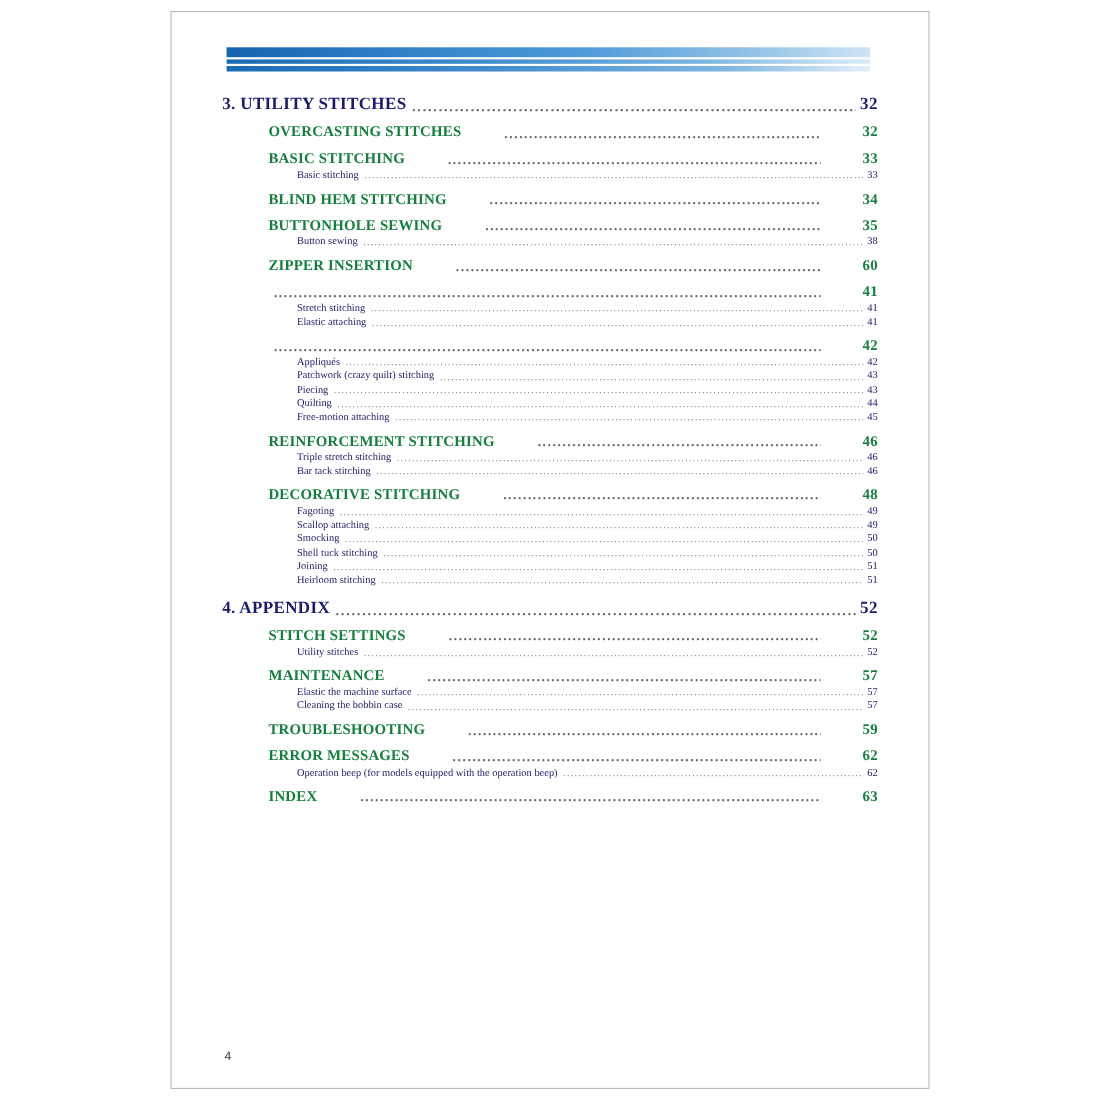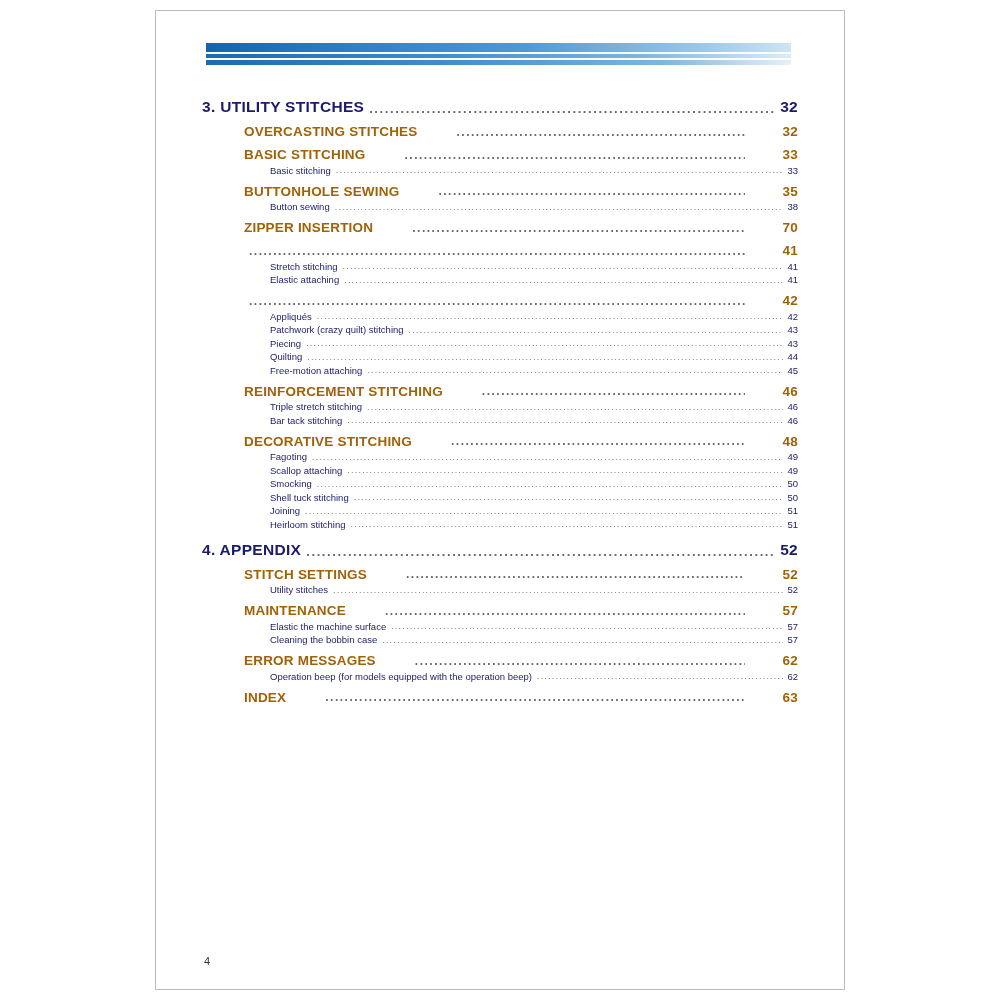--- a/index.html
+++ b/index.html
@@ -51,22 +51,23 @@
   .banner .b3 {
     position: absolute;
     left: 0; top: 17px;
     width: 100%;
     height: 5px;
     background: linear-gradient(to right, #1a6bb4 0%, #3f8ccd 40%, #7fb6e0 78%, #e6f1fa 100%);
   }
   .toc {
     position: absolute;
     left: 46px;
-    top: 76px;
+    top: 64px;
     width: 596px;
+    font-family: Liberation Serif, serif;
   }
   .row {
     display: flex;
     align-items: flex-end;
     white-space: nowrap;
   }
   .row .lbl { flex: 0 0 auto; }
   .row .dots {
     flex: 1 1 auto;
     overflow: hidden;
@@ -92,21 +93,21 @@
     letter-spacing: 0.3px;
     margin-top: 11px;
     padding-left: 0px;
   }
   .lvl1 .dots { height: 0.9em; }
   .lvl1 .dots::after { font-size: 13px; letter-spacing: 1.6px; color: #666; }
   .lvl1 .pg { font-size: 15.5px; }
 
   
   .lvl2 {
-    color: #a16207;
+    color: #15803d;
     font-size: 13.5px;
     font-weight: bold;
     letter-spacing: 0.2px;
     margin-top: 8px;
     padding-left: 42px;
     gap: 34px;
   }
   .lvl2 .dots::after { font-size: 12px; letter-spacing: 1.5px; color: #666; }
   .lvl2 .pg { font-size: 13.5px; }
 
@@ -156,33 +157,38 @@
           <span class="lbl">BASIC STITCHING</span>
           <span class="dots"></span>
           <span class="pg">33</span>
         </div>
         <div class="row lvl3">
           <span class="lbl">Basic stitching</span>
           <span class="dots"></span>
           <span class="pg">33</span>
         </div>
         <div class="row lvl2">
+          <span class="lbl">BLIND HEM STITCHING</span>
+          <span class="dots"></span>
+          <span class="pg">34</span>
+        </div>
+        <div class="row lvl2">
           <span class="lbl">BUTTONHOLE SEWING</span>
           <span class="dots"></span>
           <span class="pg">35</span>
         </div>
         <div class="row lvl3">
           <span class="lbl">Button sewing</span>
           <span class="dots"></span>
           <span class="pg">38</span>
         </div>
         <div class="row lvl2">
           <span class="lbl">ZIPPER INSERTION</span>
           <span class="dots"></span>
-          <span class="pg">70</span>
+          <span class="pg">60</span>
         </div>
         <div class="row lvl2">
           <span class="dots"></span>
           <span class="pg">41</span>
         </div>
         <div class="row lvl3">
           <span class="lbl">Stretch stitching</span>
           <span class="dots"></span>
           <span class="pg">41</span>
         </div>
@@ -294,20 +300,25 @@
           <span class="lbl">Elastic the machine surface</span>
           <span class="dots"></span>
           <span class="pg">57</span>
         </div>
         <div class="row lvl3">
           <span class="lbl">Cleaning the bobbin case</span>
           <span class="dots"></span>
           <span class="pg">57</span>
         </div>
         <div class="row lvl2">
+          <span class="lbl">TROUBLESHOOTING</span>
+          <span class="dots"></span>
+          <span class="pg">59</span>
+        </div>
+        <div class="row lvl2">
           <span class="lbl">ERROR MESSAGES</span>
           <span class="dots"></span>
           <span class="pg">62</span>
         </div>
         <div class="row lvl3">
           <span class="lbl">Operation beep (for models equipped with the operation beep)</span>
           <span class="dots"></span>
           <span class="pg">62</span>
         </div>
         <div class="row lvl2">

